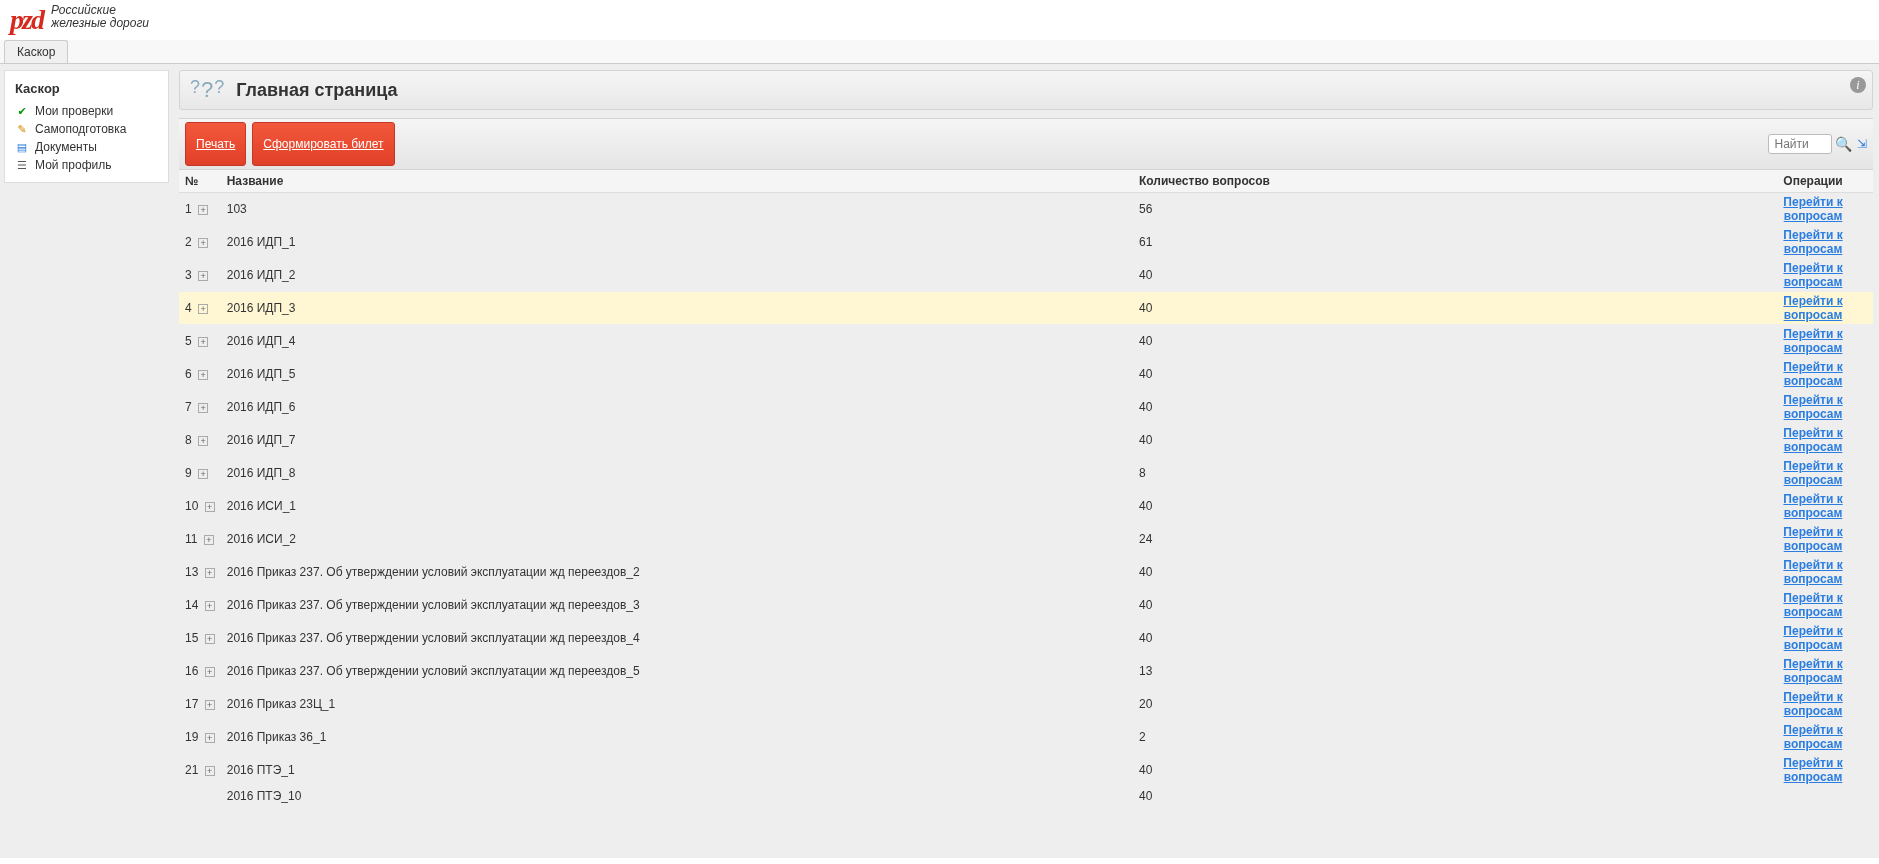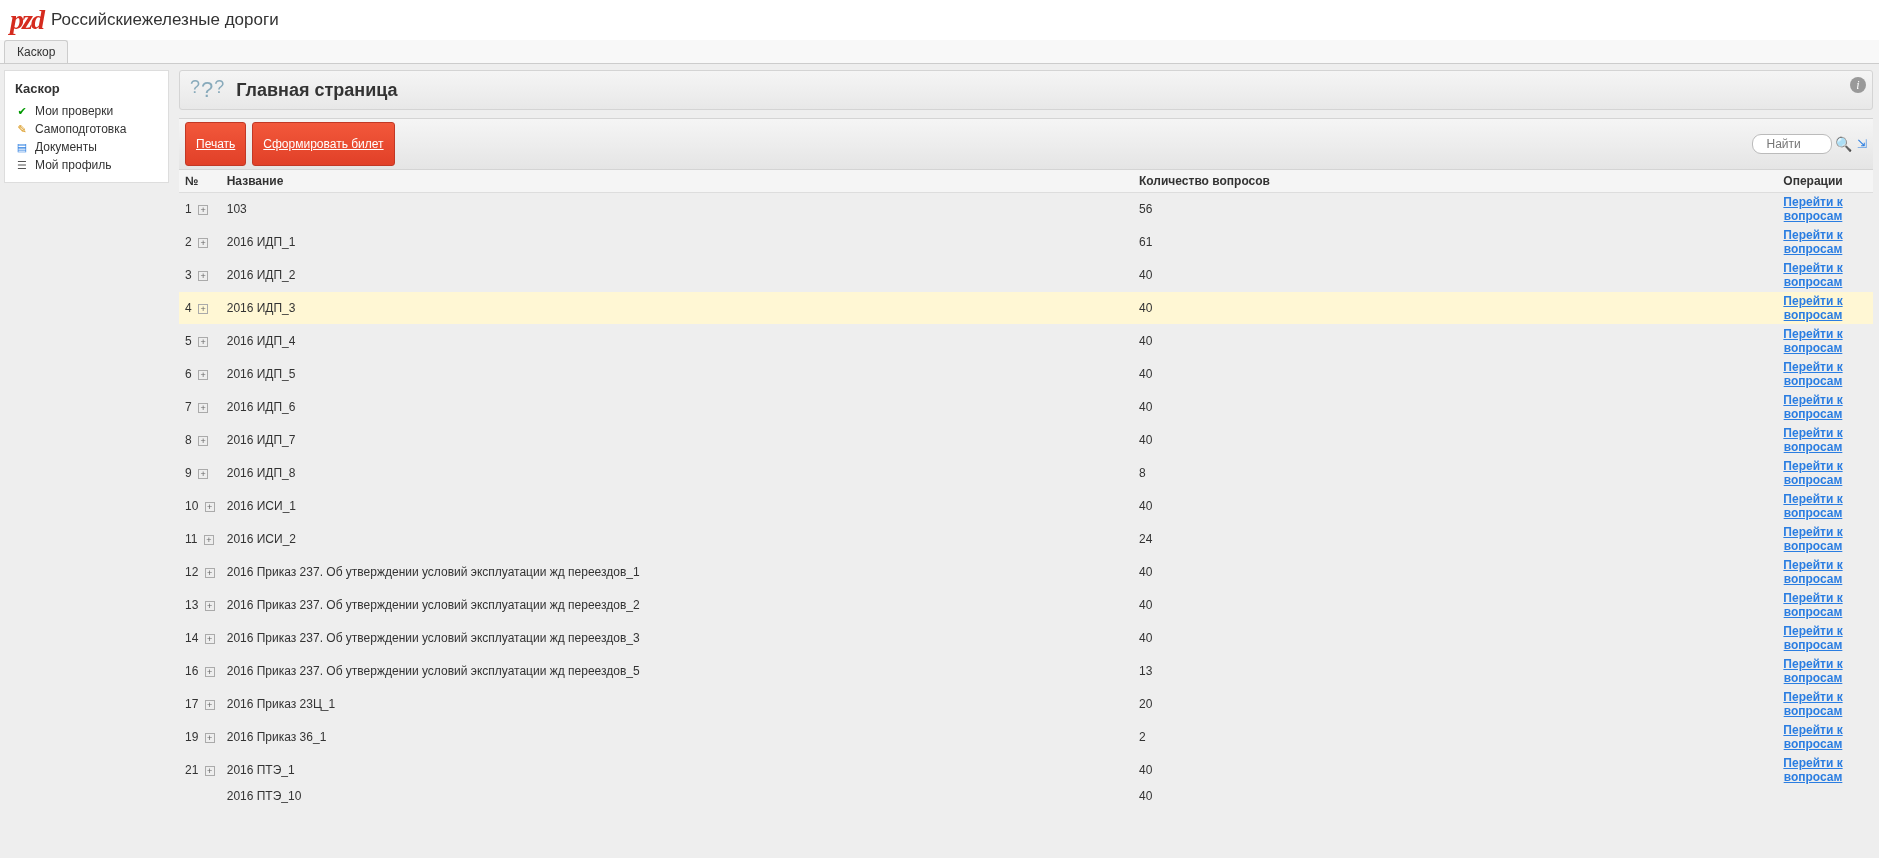--- a/index.html
+++ b/index.html
@@ -1,41 +1,41 @@
 <!DOCTYPE html>
 <html><head>
 <meta charset="utf-8">
 <style>
 * { box-sizing: border-box; margin: 0; padding: 0; }
 body { font-family: Arial, Helvetica, sans-serif; font-size: 12px; background: #fff; color: #333; }
 .header-top { display: flex; align-items: center; padding: 4px 10px; }
-.rzd-logo { display: flex; align-items: center; gap: 8px; }
+.rzd-logo { display: flex; gap: 8px; }
 .rzd-letters { font-family: Georgia, serif; font-style: italic; font-weight: bold; font-size: 28px; color: #d52b1e; letter-spacing: -2px; }
-.rzd-text-lines { display: flex; flex-direction: row; line-height: 1.1; font-size: 17px; }
+.rzd-text-lines { display: flex; flex-direction: column; line-height: 1.1; font-size: 12px; font-style: italic; }
 .header-tabs { display: flex; border-bottom: 1px solid #ccc; background: #f8f8f8; padding: 0; }
 .header-tab { padding: 4px 12px; border: 1px solid #ccc; border-bottom: none; background: #f0f0f0; margin-left: 4px; font-size: 12px; cursor: pointer; border-radius: 3px 3px 0 0; }
 .main-wrap { display: flex; background: #eeeeee; min-height: calc(100vh - 70px); }
 .sidebar { width: 165px; background: #fff; border: 1px solid #ddd; margin: 6px 0 0 4px; padding: 8px 0; height: fit-content; }
 .sidebar-title { font-weight: bold; font-size: 13px; padding: 2px 10px 6px 10px; }
 .sidebar-item { display: flex; align-items: center; gap: 6px; padding: 2px 10px; cursor: pointer; }
 .sidebar-item a { color: #333; font-size: 12px; }
 .sb-icon { width: 14px; height: 14px; display: inline-flex; align-items: center; justify-content: center; font-size: 11px; }
 .sb-icon.green { color: #090; }
 .sb-icon.orange { color: #d58b00; }
 .sb-icon.doc { color: #2a7de1; }
 .sb-icon.profile { color: #555; }
 .content { flex: 1; padding: 6px 6px 0 10px; }
 .page-title-bar { background: linear-gradient(#f5f5f5,#e8e8e8); border: 1px solid #d4d4d4; border-radius: 3px; padding: 6px 10px; display: flex; align-items: center; gap: 12px; margin-bottom: 8px; position: relative; }
 .page-title-bar .icon-q { font-size: 18px; color: #8ab; display: flex; gap: 1px; }
 .page-title-bar h1 { font-size: 18px; font-weight: bold; }
 .help-circle { position: absolute; right: 6px; top: 6px; width: 16px; height: 16px; border-radius: 50%; background: #999; color: #fff; font-size: 12px; display: flex; align-items: center; justify-content: center; font-style: italic; font-family: Georgia,serif; }
 .toolbar { background: linear-gradient(#f5f5f5,#e5e5e5); border: 1px solid #d4d4d4; border-left: none; border-right: none; padding: 3px 6px; display: flex; align-items: center; gap: 6px; }
 .btn-red { background: linear-gradient(#f2583b,#e14028); color: #fff; border: 1px solid #c13825; border-radius: 3px; padding: 14px 10px; font-size: 12px; cursor: pointer; text-decoration: underline; }
 .toolbar-right { margin-left: auto; display: flex; align-items: center; gap: 4px; }
-.search-input { border: 1px solid #bbb; padding: 2px 14px; font-size: 12px; width: 80px; border-radius: 9px; color: #888; background: #fff; }
+.search-input { border: 1px solid #bbb; padding: 2px 6px; font-size: 12px; width: 64px; border-radius: 3px; color: #888; background: #fff; }
 .search-icon { color: #2a7de1; font-size: 14px; cursor: pointer; }
 .expand-icon { color: #2a7de1; font-size: 12px; cursor: pointer; }
 table.data { width: 100%; border-collapse: collapse; font-size: 12px; }
 table.data thead th { text-align: left; font-weight: bold; padding: 4px 6px; background: #f5f5f5; border-bottom: 1px solid #ddd; }
 table.data td { padding: 2px 6px; border-bottom: 1px solid #eee; vertical-align: middle; }
 tr.highlight { background: #fff7d4 !important; }
 tr.highlight td { background: #fff7d4; }
 .num-cell { text-align: left; white-space: nowrap; width: 30px; }
 .expand-plus { display: inline-block; width: 10px; height: 10px; border: 1px solid #aaa; font-size: 9px; line-height: 8px; text-align: center; color: #666; margin-left: 3px; cursor: pointer; vertical-align: middle; }
 .op-link { color: #2a7de1; text-decoration: underline; cursor: pointer; font-weight: bold; }
@@ -170,34 +170,34 @@
             <td>40</td>
             <td class="col-ops"><a class="op-link">Перейти к вопросам</a></td>
           </tr>
           <tr>
             <td class="num-cell"><span>11</span> <span class="expand-plus">+</span></td>
             <td>2016 ИСИ_2</td>
             <td>24</td>
             <td class="col-ops"><a class="op-link">Перейти к вопросам</a></td>
           </tr>
           <tr>
-            <td class="num-cell"><span>12</span> <span class="expand-plus">+</span></td>
-            <td>2016 Приказ 237. Об утверждении условий эксплуатации жд переездов_1</td>
-            <td>40</td>
-            <td class="col-ops"><a class="op-link">Перейти к вопросам</a></td>
-          </tr>
-          <tr>
             <td class="num-cell"><span>13</span> <span class="expand-plus">+</span></td>
             <td>2016 Приказ 237. Об утверждении условий эксплуатации жд переездов_2</td>
             <td>40</td>
             <td class="col-ops"><a class="op-link">Перейти к вопросам</a></td>
           </tr>
           <tr>
             <td class="num-cell"><span>14</span> <span class="expand-plus">+</span></td>
             <td>2016 Приказ 237. Об утверждении условий эксплуатации жд переездов_3</td>
+            <td>40</td>
+            <td class="col-ops"><a class="op-link">Перейти к вопросам</a></td>
+          </tr>
+          <tr>
+            <td class="num-cell"><span>15</span> <span class="expand-plus">+</span></td>
+            <td>2016 Приказ 237. Об утверждении условий эксплуатации жд переездов_4</td>
             <td>40</td>
             <td class="col-ops"><a class="op-link">Перейти к вопросам</a></td>
           </tr>
           <tr>
             <td class="num-cell"><span>16</span> <span class="expand-plus">+</span></td>
             <td>2016 Приказ 237. Об утверждении условий эксплуатации жд переездов_5</td>
             <td>13</td>
             <td class="col-ops"><a class="op-link">Перейти к вопросам</a></td>
           </tr>
           <tr>

